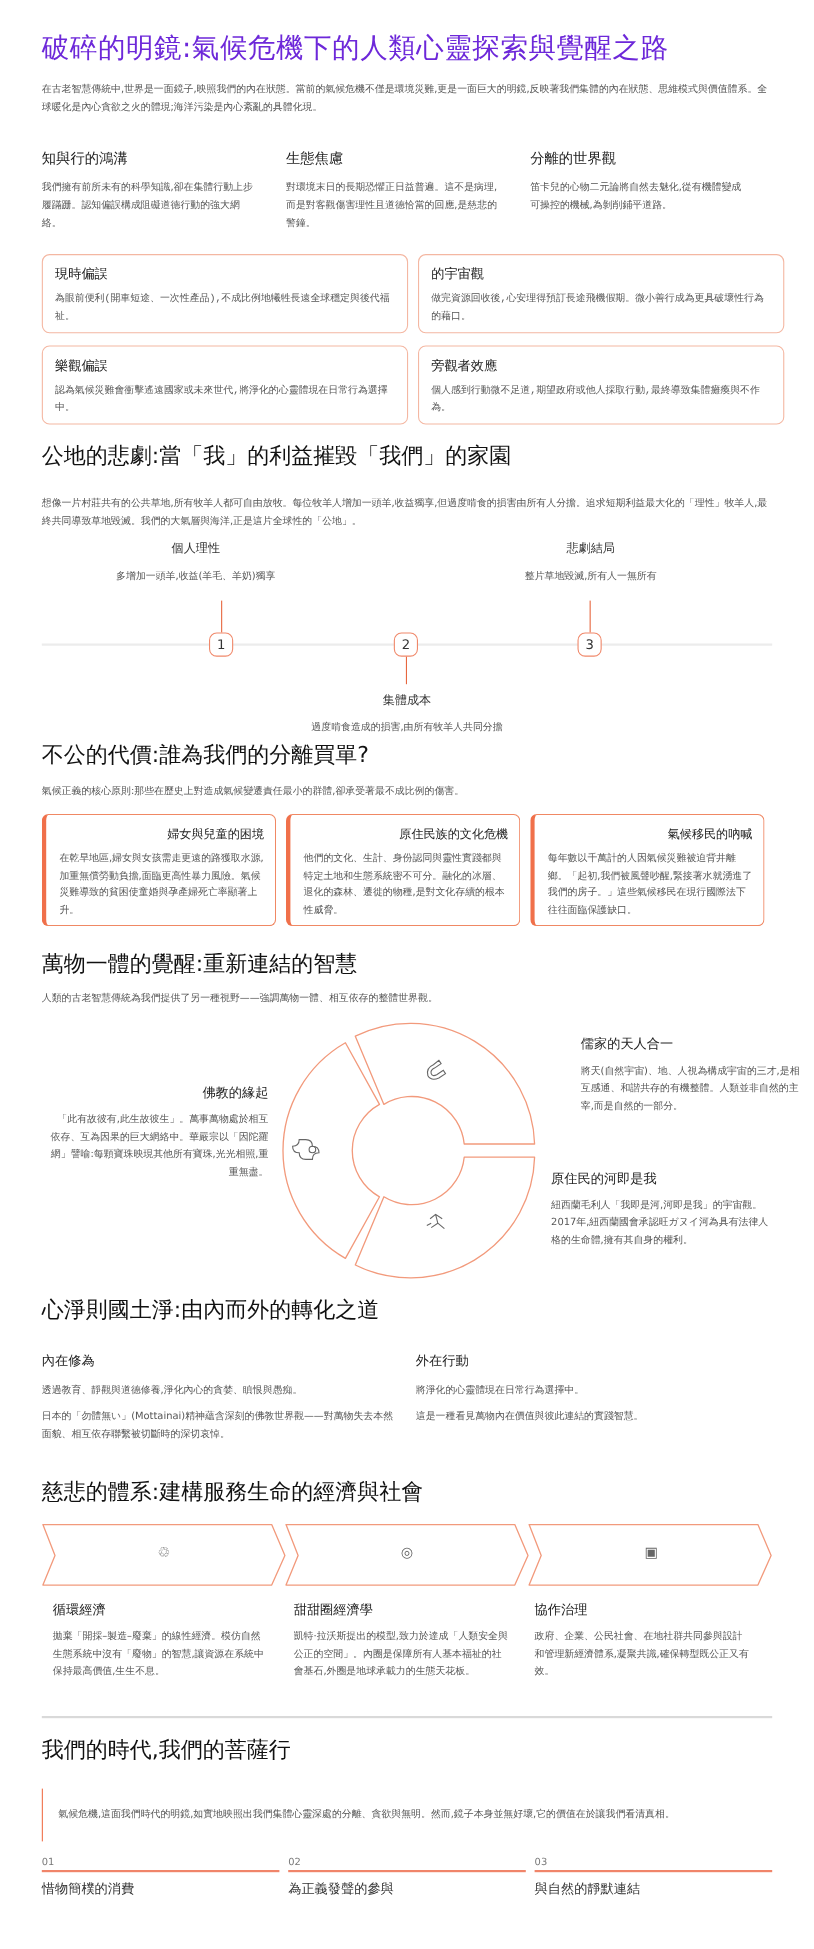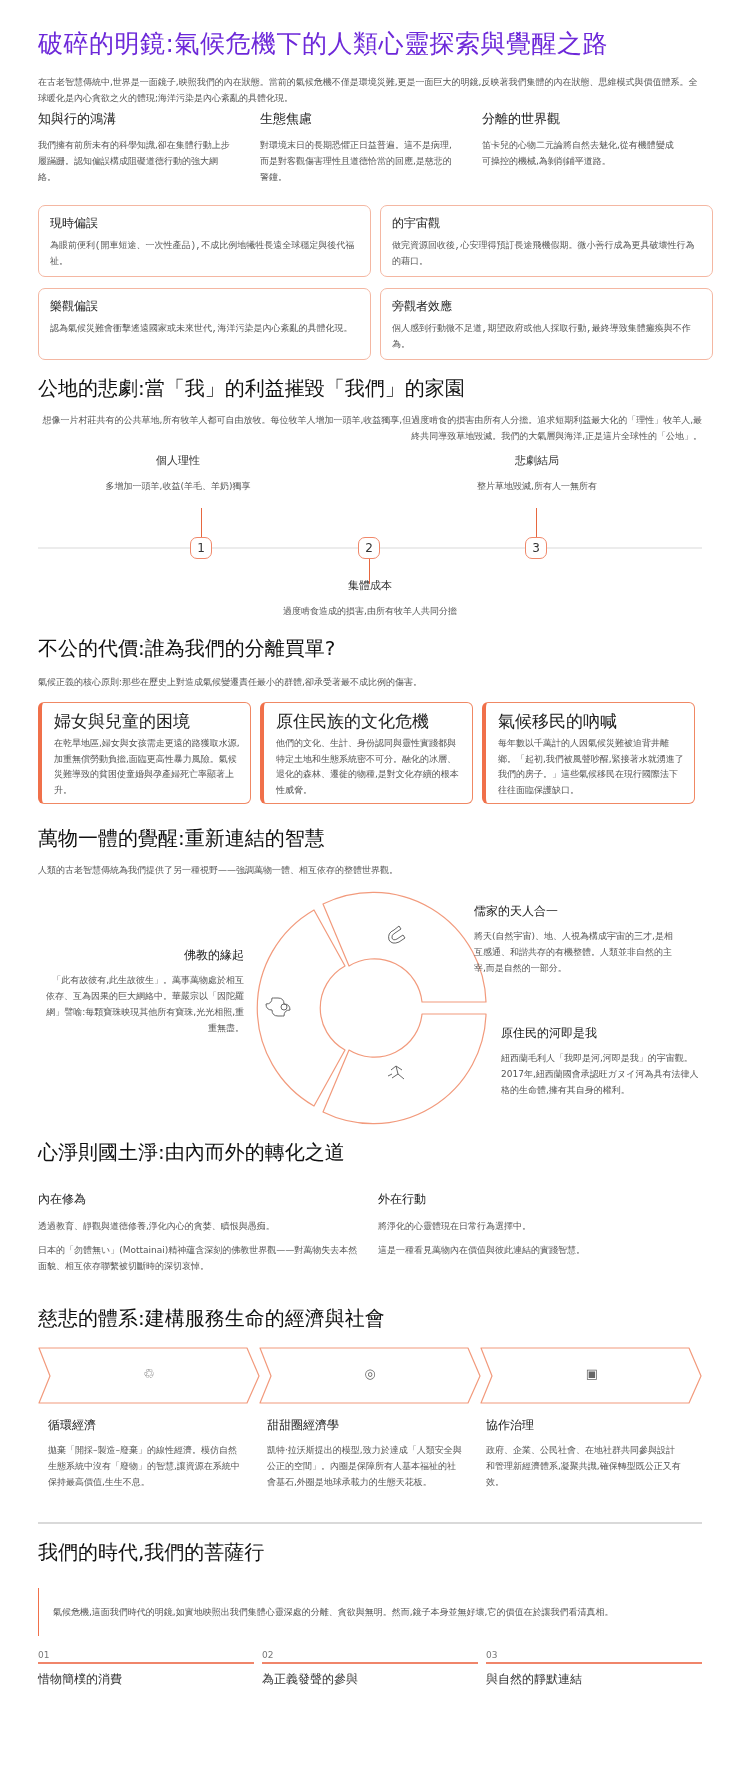--- a/index.html
+++ b/index.html
@@ -15,35 +15,35 @@
     color: #6d28d9; line-height: 32px; margin-top: 0;
   }
   h2 {
     font-size: 20px; font-weight: 400; color: #111; line-height: 28px;
   }
   h3 { font-size: 13px; font-weight: 400; color: #222; line-height: 18px; }
   p, .txt { font-size: 9px; color: #555; line-height: 16px; }
 
   
   .intro { margin-top: 14px; }
-  .three-col { display: flex; gap: 2px; margin-top: 4px; }
+  .three-col { display: flex; gap: 2px; margin-top: 30px; }
   .three-col .col { width: 226px; padding-right: 28px; }
   .three-col .col h3 { margin-bottom: 9px; }
 
   
   .bias-grid { display: grid; grid-template-columns: 333px 333px; column-gap: 9px; row-gap: 11px; margin-top: 20px; }
   .bias-card {
     border: 1px solid #f4b7a2; border-radius: 7px;
     padding: 9px 11px 10px 11px; height: 72px; font-family: Liberation Mono, monospace;
   }
   .bias-card h3 { font-size: 12px; margin-bottom: 5px; }
 
   
   .sec-commons { margin-top: 14px; }
-  .sec-commons p.lead { margin-top: 10px; text-align: right; }
+  .sec-commons p.lead { margin-top: 22px; }
   .timeline { position: relative; height: 170px; margin-top: 4px; }
   .tl-line { position: absolute; left: 0; right: 0; top: 99px; height: 2px; background: #ececec; }
   .tl-node {
     position: absolute; width: 22px; height: 22px; border: 1px solid #f0886a;
     border-radius: 7px; background: #fff; font-size: 12px; color: #333;
     display: flex; align-items: center; justify-content: center;
   }
   .tl-stem { position: absolute; width: 1px; background: #e7673f; }
   .tl-label { position: absolute; text-align: center; width: 240px; }
   .tl-label h3 { font-size: 11px; color: #333; }
@@ -51,21 +51,21 @@
 
   
   .sec-justice { margin-top: 16px; }
   .sec-justice p.lead { margin-top: 12px; }
   .justice-grid { display: flex; gap: 9px; margin-top: 12px; }
   .justice-card {
     width: 213px; height: 102px; border: 1px solid #f08864;
     border-left: 4px solid #f0704a; border-radius: 6px;
     padding: 9px 10px 8px 12px;
   }
-  .justice-card h3 { font-size: 17px; margin-bottom: 6px; }
+  .justice-card h3 { font-size: 11px; margin-bottom: 6px; text-align: right; }
   .justice-card p { line-height: 15.5px; }
 
   
   .sec-oneness { margin-top: 20px; }
   .sec-oneness p.lead { margin-top: 10px; }
   .donut-wrap { position: relative; height: 240px; margin-top: 8px; }
   .donut-wrap svg.donut { position: absolute; left: 215px; top: 4px; }
   .don-text { position: absolute; }
   .don-text h3 { font-size: 12px; margin-bottom: 8px; }
   .don-text p { line-height: 16px; }
@@ -124,21 +124,21 @@
     <div class="bias-card">
       <h3>現時偏誤</h3>
       <p>為眼前便利(開車短途、一次性產品),不成比例地犧牲長遠全球穩定與後代福祉。</p>
     </div>
     <div class="bias-card">
       <h3>的宇宙觀</h3>
       <p>做完資源回收後,心安理得預訂長途飛機假期。微小善行成為更具破壞性行為的藉口。</p>
     </div>
     <div class="bias-card">
       <h3>樂觀偏誤</h3>
-      <p>認為氣候災難會衝擊遙遠國家或未來世代,海洋污染是內心紊亂的具體化現。</p>
+      <p>認為氣候災難會衝擊遙遠國家或未來世代,將淨化的心靈體現在日常行為選擇中。</p>
     </div>
     <div class="bias-card">
       <h3>旁觀者效應</h3>
       <p>個人感到行動微不足道,期望政府或他人採取行動,最終導致集體癱瘓與不作為。</p>
     </div>
   </div>
 
   <section class="sec-commons">
     <h2>公地的悲劇:當「我」的利益摧毀「我們」的家園</h2>
     <p class="lead">想像一片村莊共有的公共草地,所有牧羊人都可自由放牧。每位牧羊人增加一頭羊,收益獨享,但過度啃食的損害由所有人分擔。追求短期利益最大化的「理性」牧羊人,最終共同導致草地毀滅。我們的大氣層與海洋,正是這片全球性的「公地」。</p>
@@ -147,21 +147,21 @@
 
       <div class="tl-label" style="left:20px; top:4px;">
         <h3>個人理性</h3>
         <div class="txt">多增加一頭羊,收益(羊毛、羊奶)獨享</div>
       </div>
       <div class="tl-stem" style="left:163px; top:60px; height:29px;"></div>
       <div class="tl-node" style="left:152px; top:89px;">1</div>
 
       <div class="tl-node" style="left:320px; top:89px;">2</div>
       <div class="tl-stem" style="left:331px; top:111px; height:25px;"></div>
-      <div class="tl-label" style="left:212px; top:129px;">
+      <div class="tl-label" style="left:212px; top:142px;">
         <h3>集體成本</h3>
         <div class="txt">過度啃食造成的損害,由所有牧羊人共同分擔</div>
       </div>
 
       <div class="tl-label" style="left:379px; top:4px;">
         <h3>悲劇結局</h3>
         <div class="txt">整片草地毀滅,所有人一無所有</div>
       </div>
       <div class="tl-stem" style="left:498px; top:60px; height:29px;"></div>
       <div class="tl-node" style="left:487px; top:89px;">3</div>
@@ -211,21 +211,21 @@
         </g>
         <g fill="none" stroke="#666" stroke-width="1">
           <path d="M138 180 l5 -4 l6 4 M143 176 l2 8 l-6 4 M145 184 l6 5 M139 184 l-4 2"></path>
         </g>
       </svg>
 
       <div class="don-text" style="left:6px; top:60px; width:200px; text-align:right;">
         <h3>佛教的緣起</h3>
         <p>「此有故彼有,此生故彼生」。萬事萬物處於相互依存、互為因果的巨大網絡中。華嚴宗以「因陀羅網」譬喻:每顆寶珠映現其他所有寶珠,光光相照,重重無盡。</p>
       </div>
-      <div class="don-text" style="left:436px; top:16px; width:200px;">
+      <div class="don-text" style="left:490px; top:16px; width:200px;">
         <h3>儒家的天人合一</h3>
         <p>將天(自然宇宙)、地、人視為構成宇宙的三才,是相互感通、和諧共存的有機整體。人類並非自然的主宰,而是自然的一部分。</p>
       </div>
       <div class="don-text" style="left:463px; top:138px; width:200px;">
         <h3>原住民的河即是我</h3>
         <p>紐西蘭毛利人「我即是河,河即是我」的宇宙觀。2017年,紐西蘭國會承認旺ガヌイ河為具有法律人格的生命體,擁有其自身的權利。</p>
       </div>
     </div>
   </section>
 

